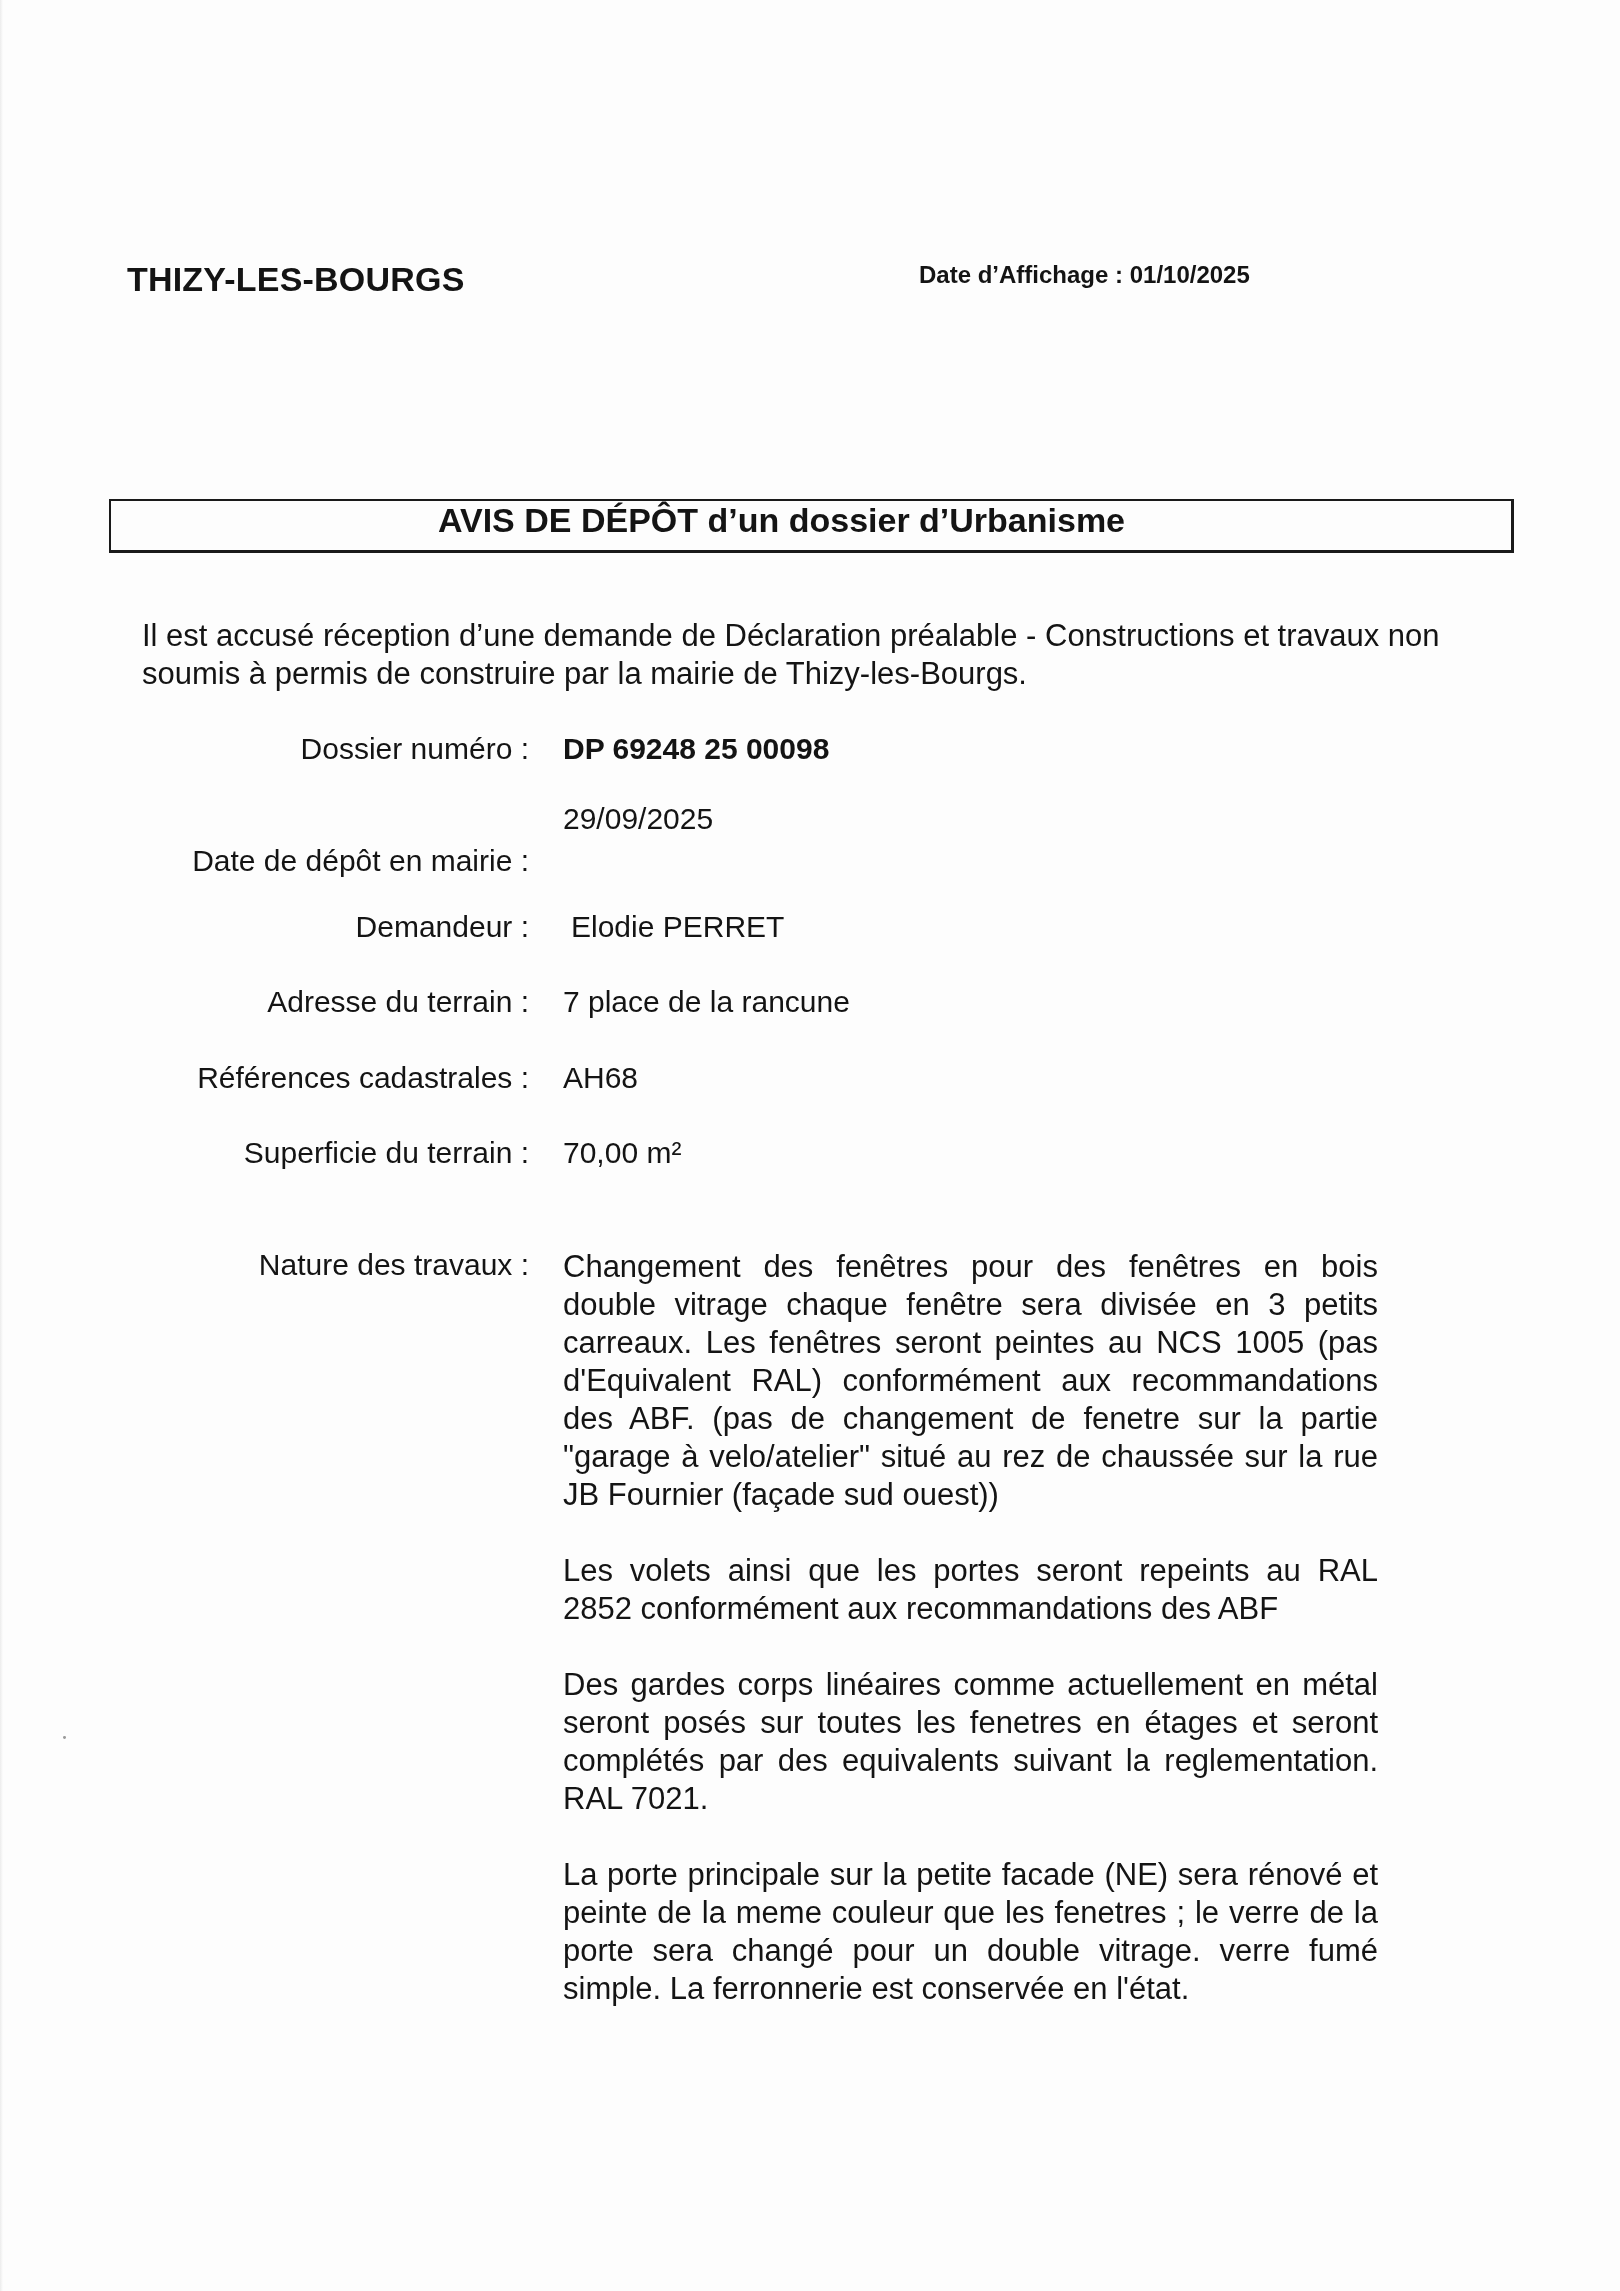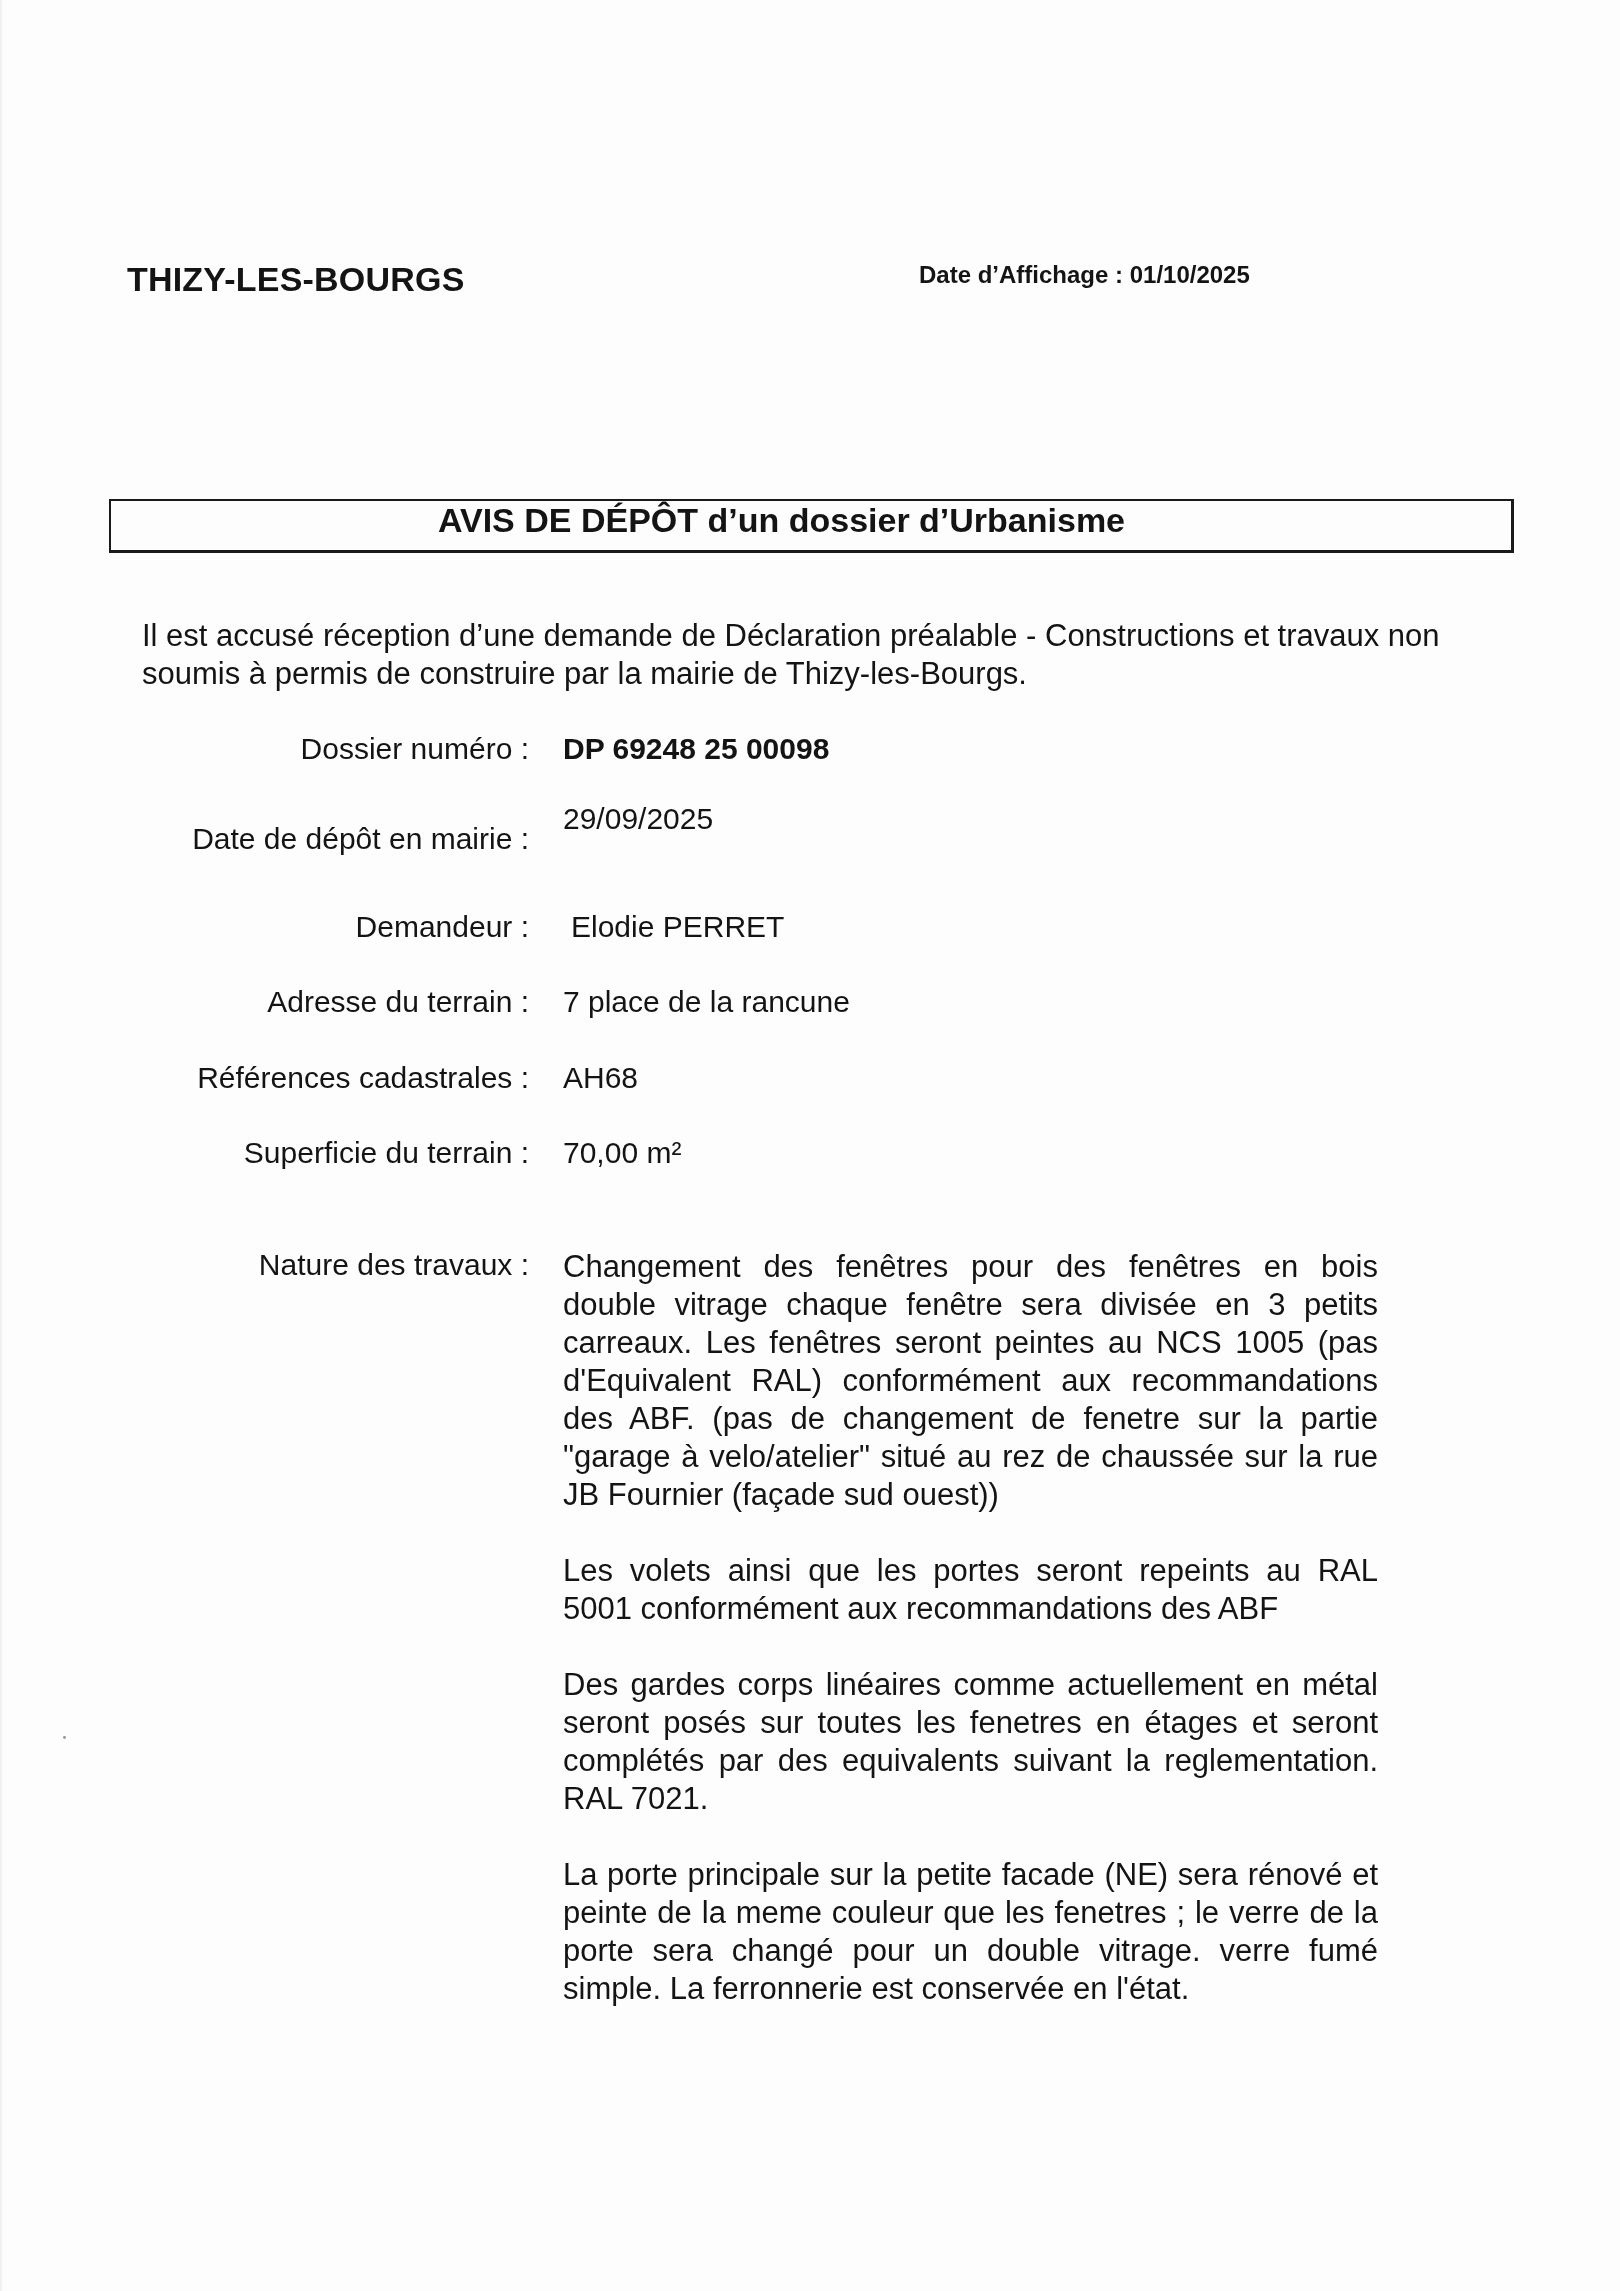--- a/index.html
+++ b/index.html
@@ -125,38 +125,38 @@
 
   <div class="title-box">
     <span>AVIS DE DÉPÔT d’un dossier d’Urbanisme</span>
   </div>
 
   <div class="intro">Il est accusé réception d’une demande de Déclaration préalable - Constructions et travaux non soumis à permis de construire par la mairie de Thizy-les-Bourgs.</div>
 
   <div class="field-label" style="top:732px">Dossier numéro :</div>
   <div class="field-value bold" style="top:732px">DP 69248 25 00098</div>
 
-  <div class="field-label" style="top:822px">Date de dépôt en mairie :</div>
+  <div class="field-label" style="top:844px">Date de dépôt en mairie :</div>
   <div class="field-value" style="top:802px">29/09/2025</div>
 
   <div class="field-label" style="top:910px">Demandeur :</div>
   <div class="field-value" style="top:910px; left:571px">Elodie PERRET</div>
 
   <div class="field-label" style="top:985px">Adresse du terrain :</div>
   <div class="field-value" style="top:985px">7 place de la rancune</div>
 
   <div class="field-label" style="top:1061px">Références cadastrales :</div>
   <div class="field-value" style="top:1061px">AH68</div>
 
   <div class="field-label" style="top:1136px">Superficie du terrain :</div>
   <div class="field-value" style="top:1136px">70,00 m²</div>
 
   <div class="field-label" style="top:1248px">Nature des travaux :</div>
   <div class="nature-block">
     <p>Changement des fenêtres pour des fenêtres en bois double vitrage  chaque fenêtre sera divisée en 3 petits carreaux. Les fenêtres seront peintes au NCS 1005 (pas d'Equivalent RAL) conformément aux recommandations des ABF. (pas de changement de fenetre sur la partie "garage à velo/atelier" situé au rez de chaussée sur la rue JB Fournier (façade sud ouest))</p>
-    <p>Les volets ainsi que les portes seront repeints au RAL 5001 conformément aux recommandations des ABF</p>
+    <p>Les volets ainsi que les portes seront repeints au RAL 2852 conformément aux recommandations des ABF</p>
     <p>Des gardes corps linéaires comme actuellement en métal  seront posés sur toutes les fenetres en étages et seront complétés par des equivalents suivant la reglementation. RAL 7021.</p>
     <p>La porte principale sur  la petite facade (NE) sera rénové et peinte de la meme couleur que les fenetres ; le verre de la porte sera changé pour un double vitrage. verre fumé simple. La ferronnerie est conservée en l'état.</p>
   </div>
 
   <div class="speck"></div>
 </div>
 
 
 </body></html>

